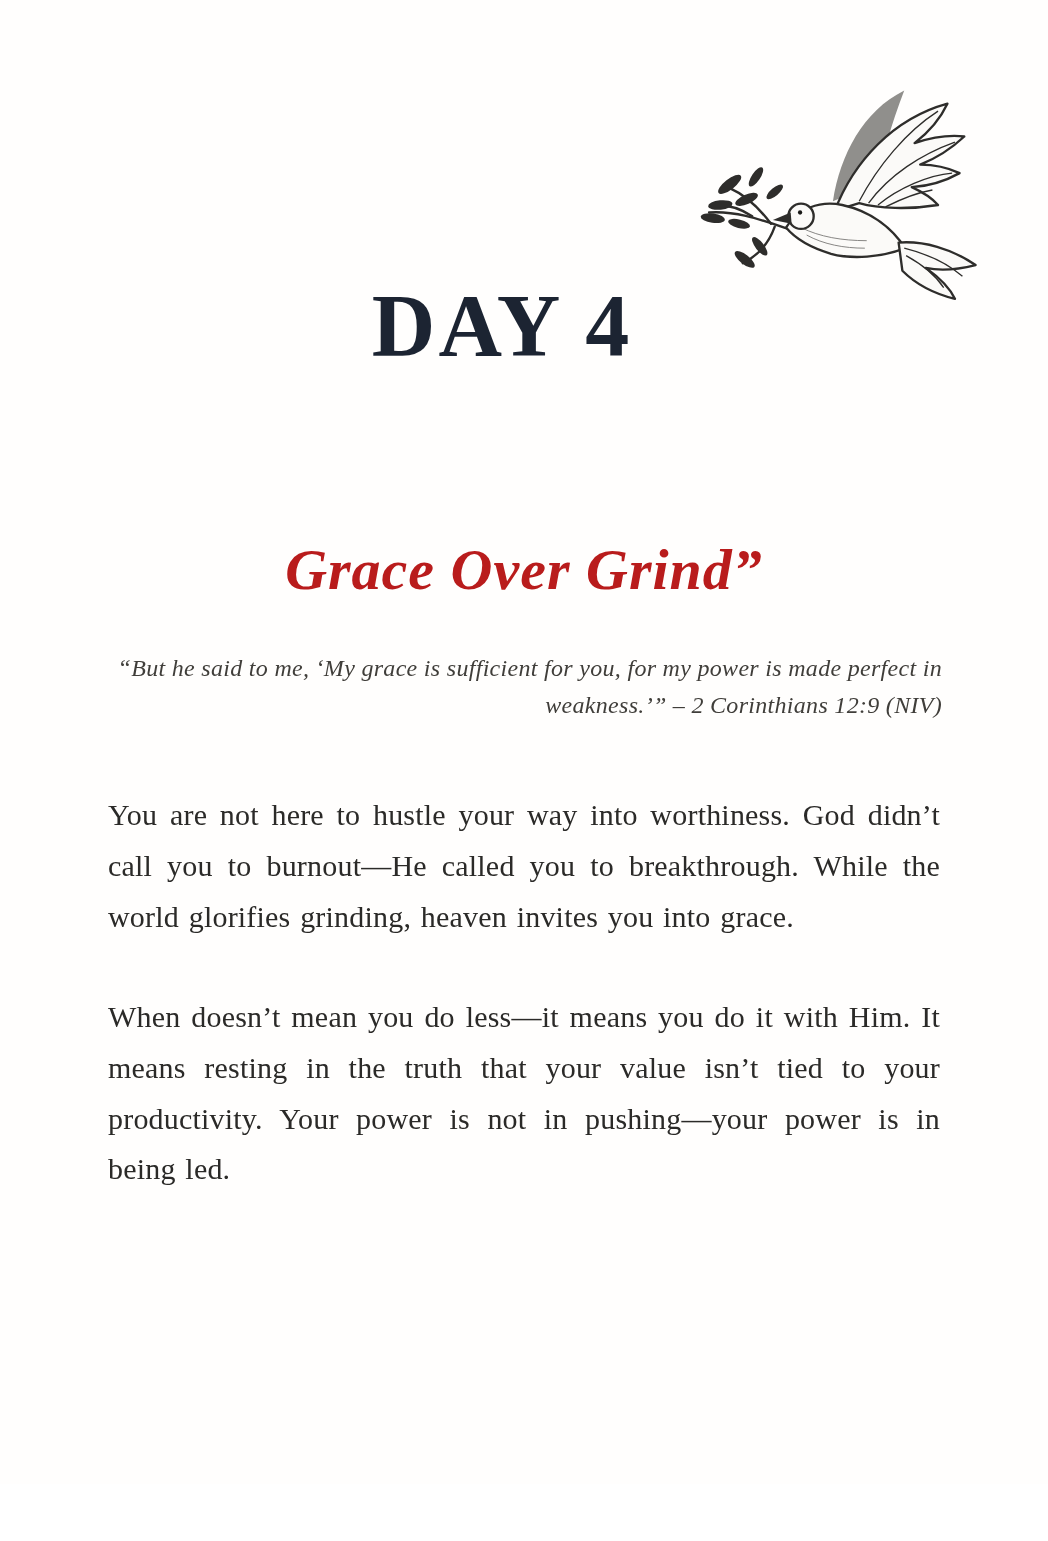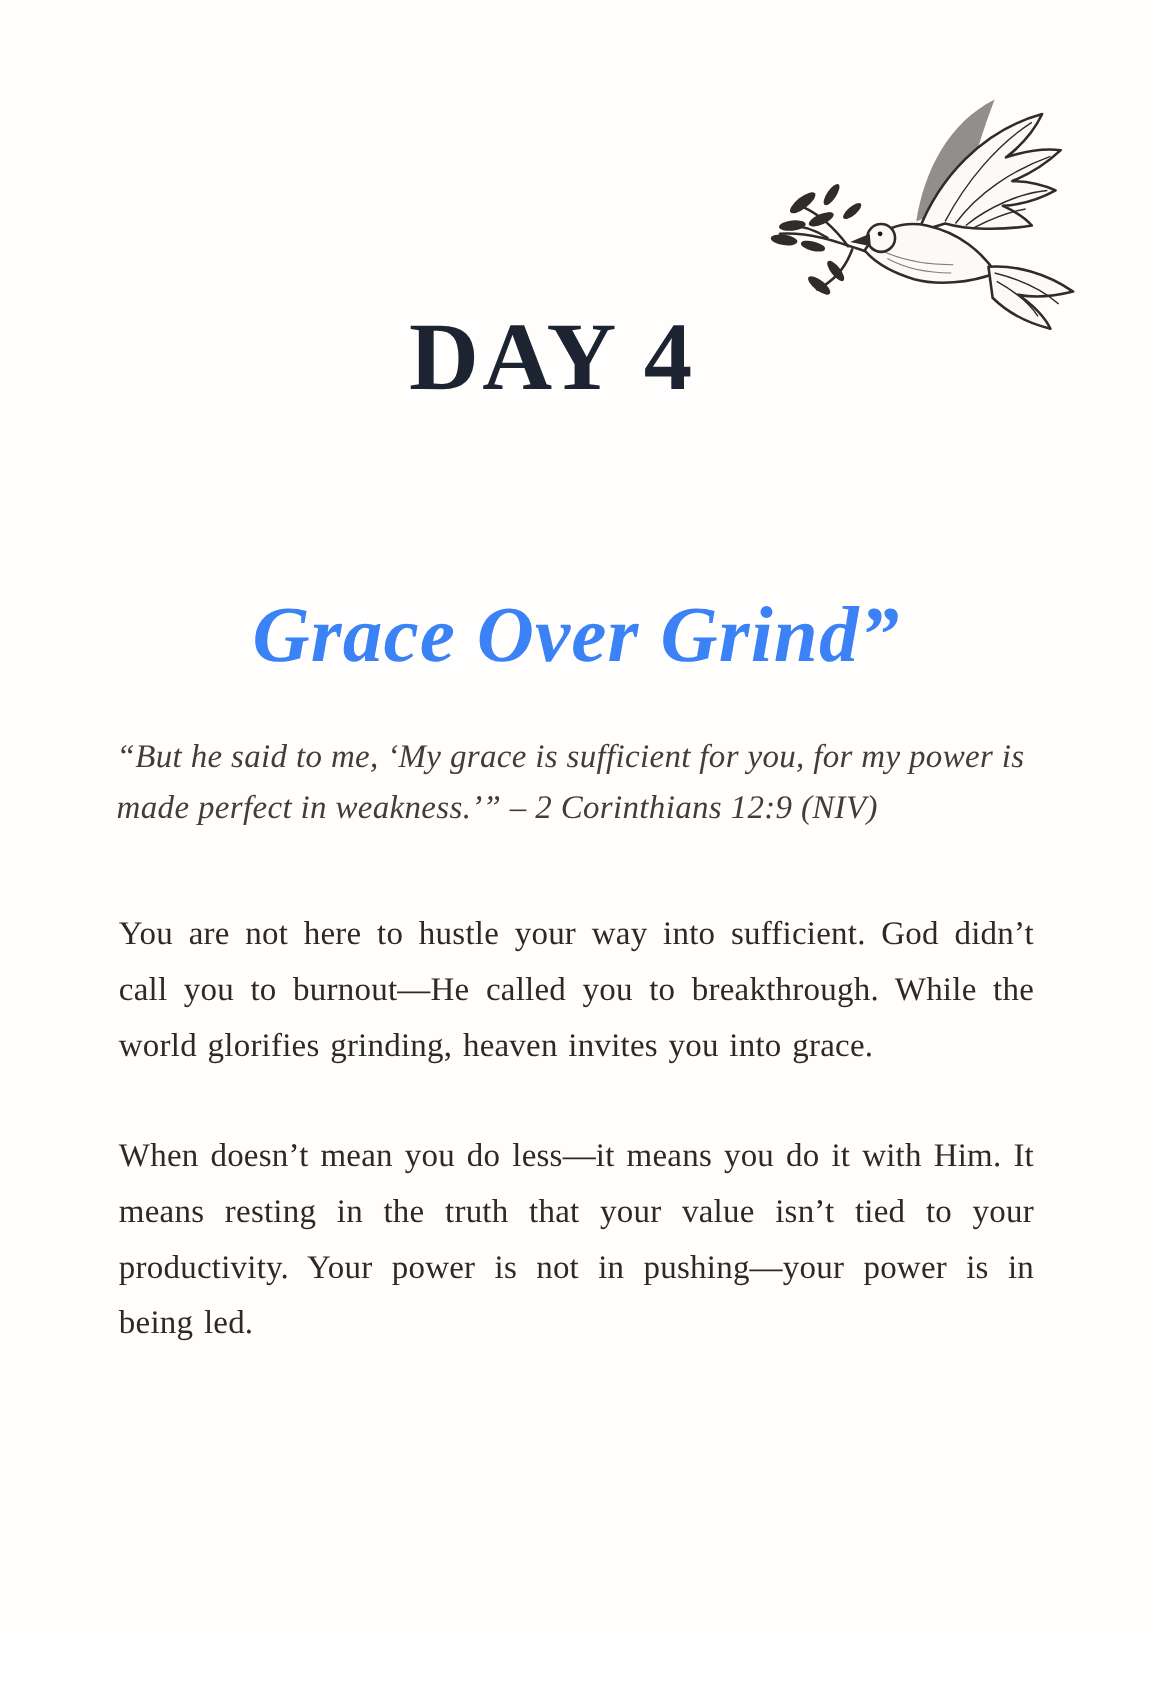--- a/index.html
+++ b/index.html
@@ -36,29 +36,30 @@
     line-height: 1;
     
     transform: translateX(-22px);
   }
   .chapter-title {
     margin: 0;
     margin-top: 168px;
     text-align: center;
     font-style: italic;
     font-weight: 600;
-    font-size: 72px;
-    color: #3b82f6;
+    font-size: 58px;
+    color: #b91c1c;
     line-height: 1.1;
     letter-spacing: 1px;
   }
   .scripture {
     margin: 48px 106px 0 106px;
+    text-align: right;
     font-style: italic;
-    font-size: 30px;
+    font-size: 24px;
     line-height: 1.55;
     color: #403e3a;
     letter-spacing: 0.3px;
   }
   .body-copy {
     margin: 66px 108px 0 108px;
   }
   .body-copy p {
     margin: 0 0 50px 0;
     font-size: 30px;
@@ -141,17 +142,17 @@
     </svg>
   </div>
 
   <h1 class="day-heading">DAY 4</h1>
 
   <h2 class="chapter-title">Grace Over Grind”</h2>
 
   <div class="scripture">“But he said to me, ‘My grace is sufficient for you, for my power is made perfect in weakness.’” – 2 Corinthians 12:9 (NIV)</div>
 
   <div class="body-copy">
-    <p>You are not here to hustle your way into sufficient. God didn’t call you to burnout—He called you to breakthrough. While the world glorifies grinding, heaven invites you into grace.</p>
+    <p>You are not here to hustle your way into worthiness. God didn’t call you to burnout—He called you to breakthrough. While the world glorifies grinding, heaven invites you into grace.</p>
     <p>When doesn’t mean you do less—it means you do it with Him. It means resting in the truth that your value isn’t tied to your productivity. Your power is not in pushing—your power is in being led.</p>
   </div>
 
 </div>
 
 </body></html>

